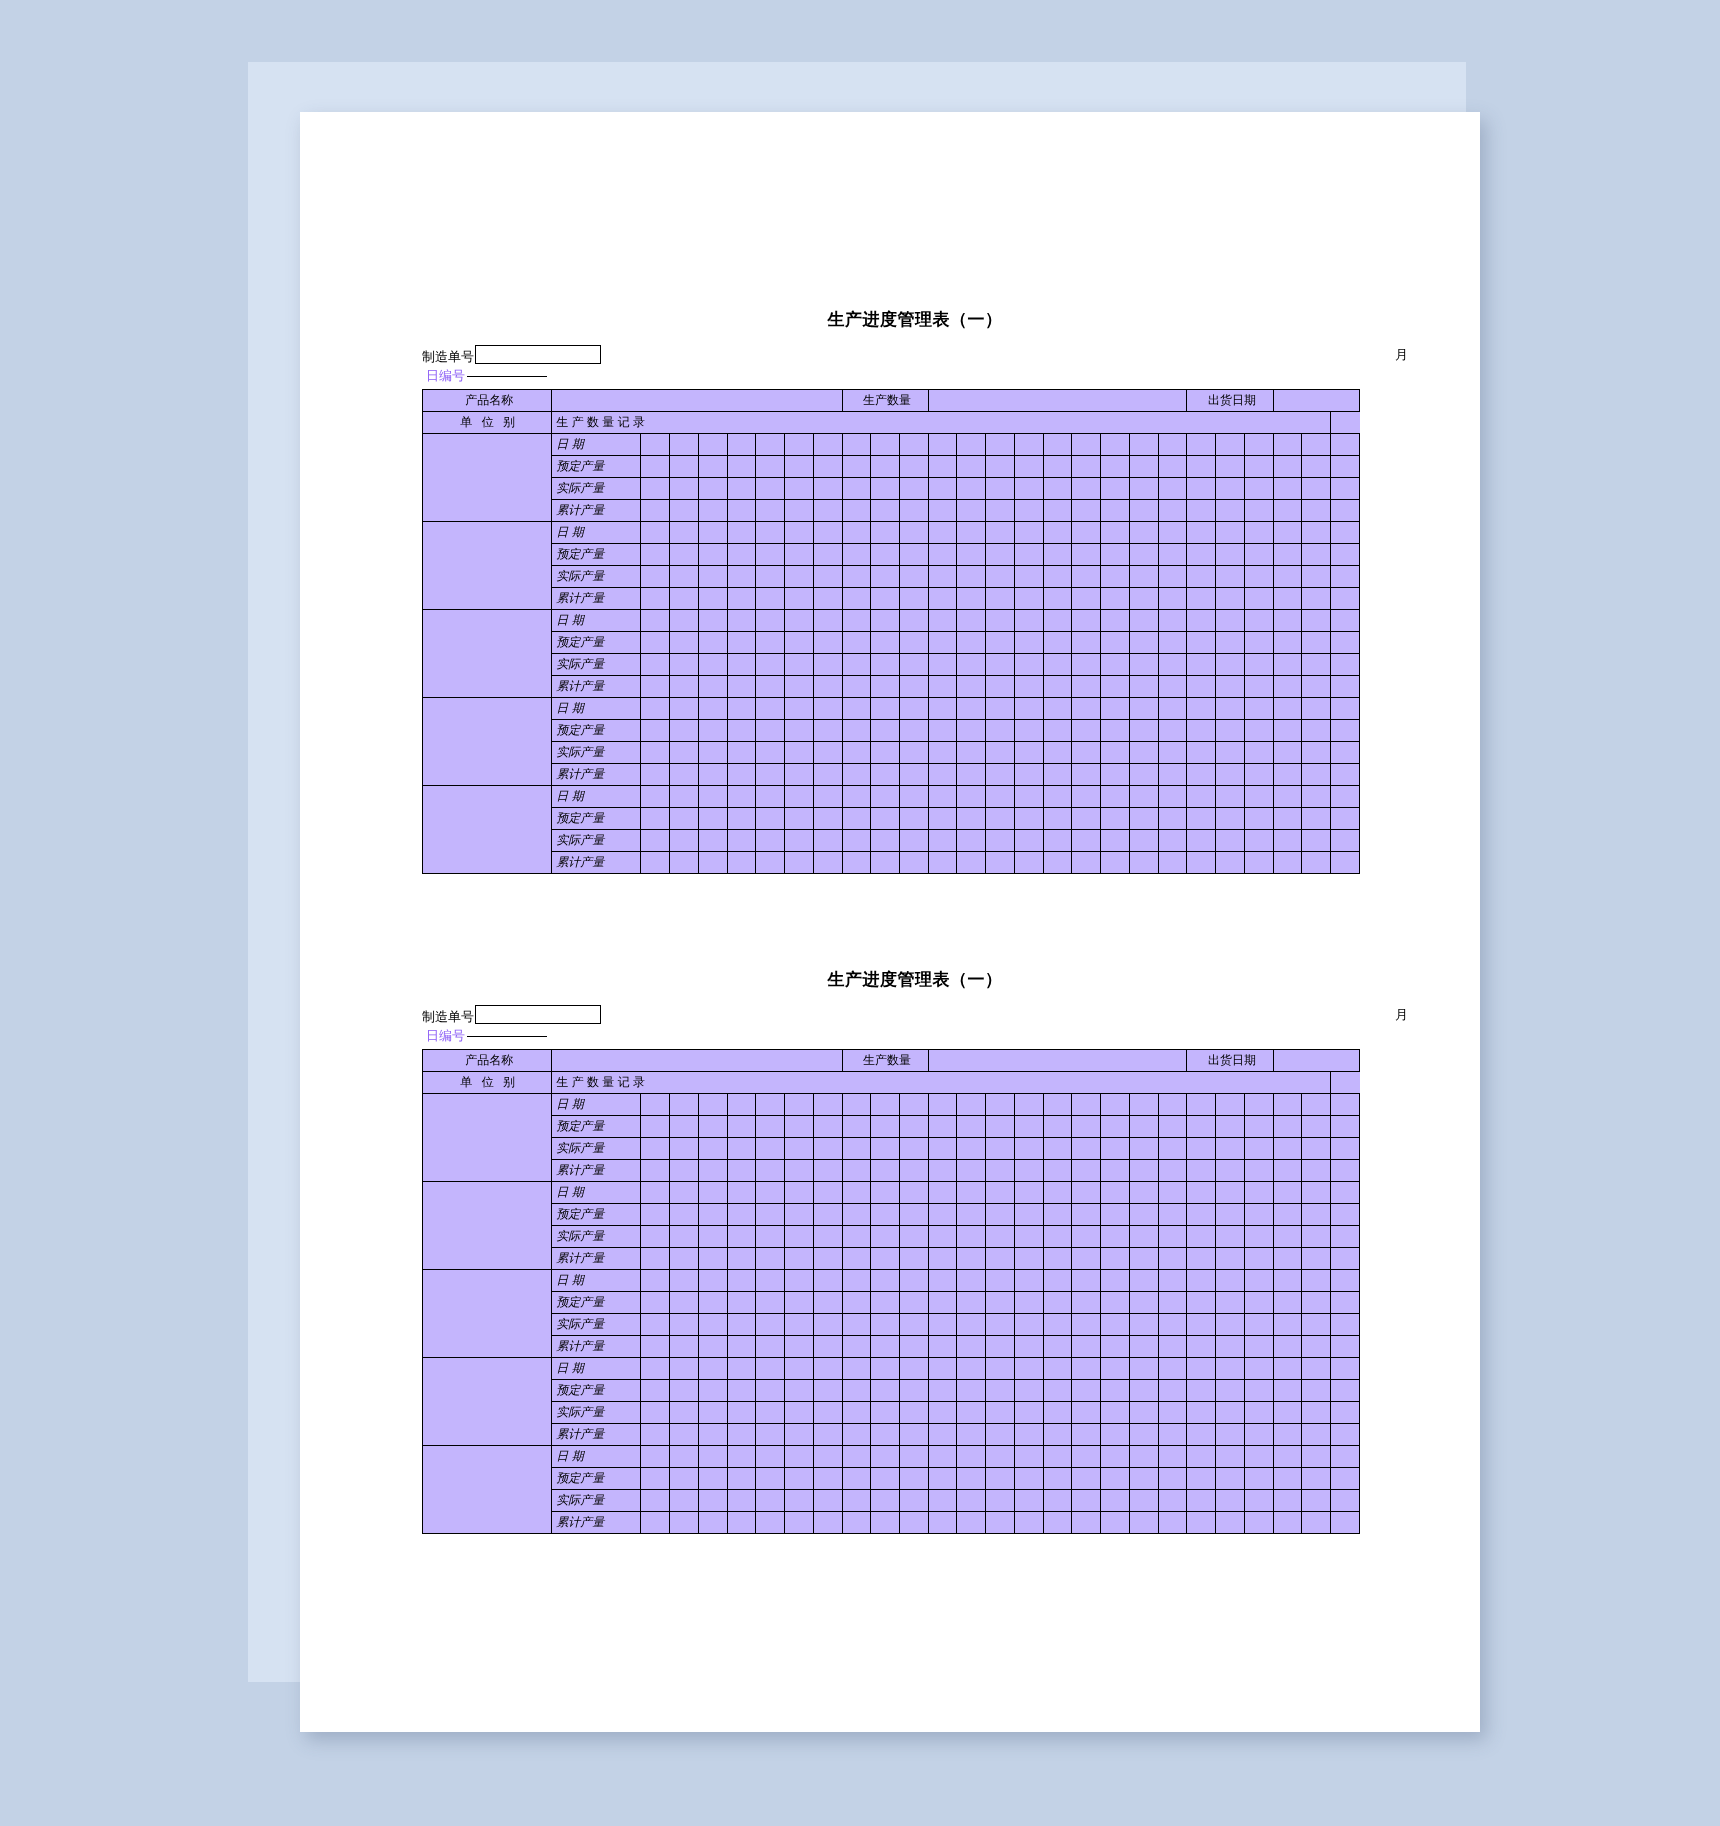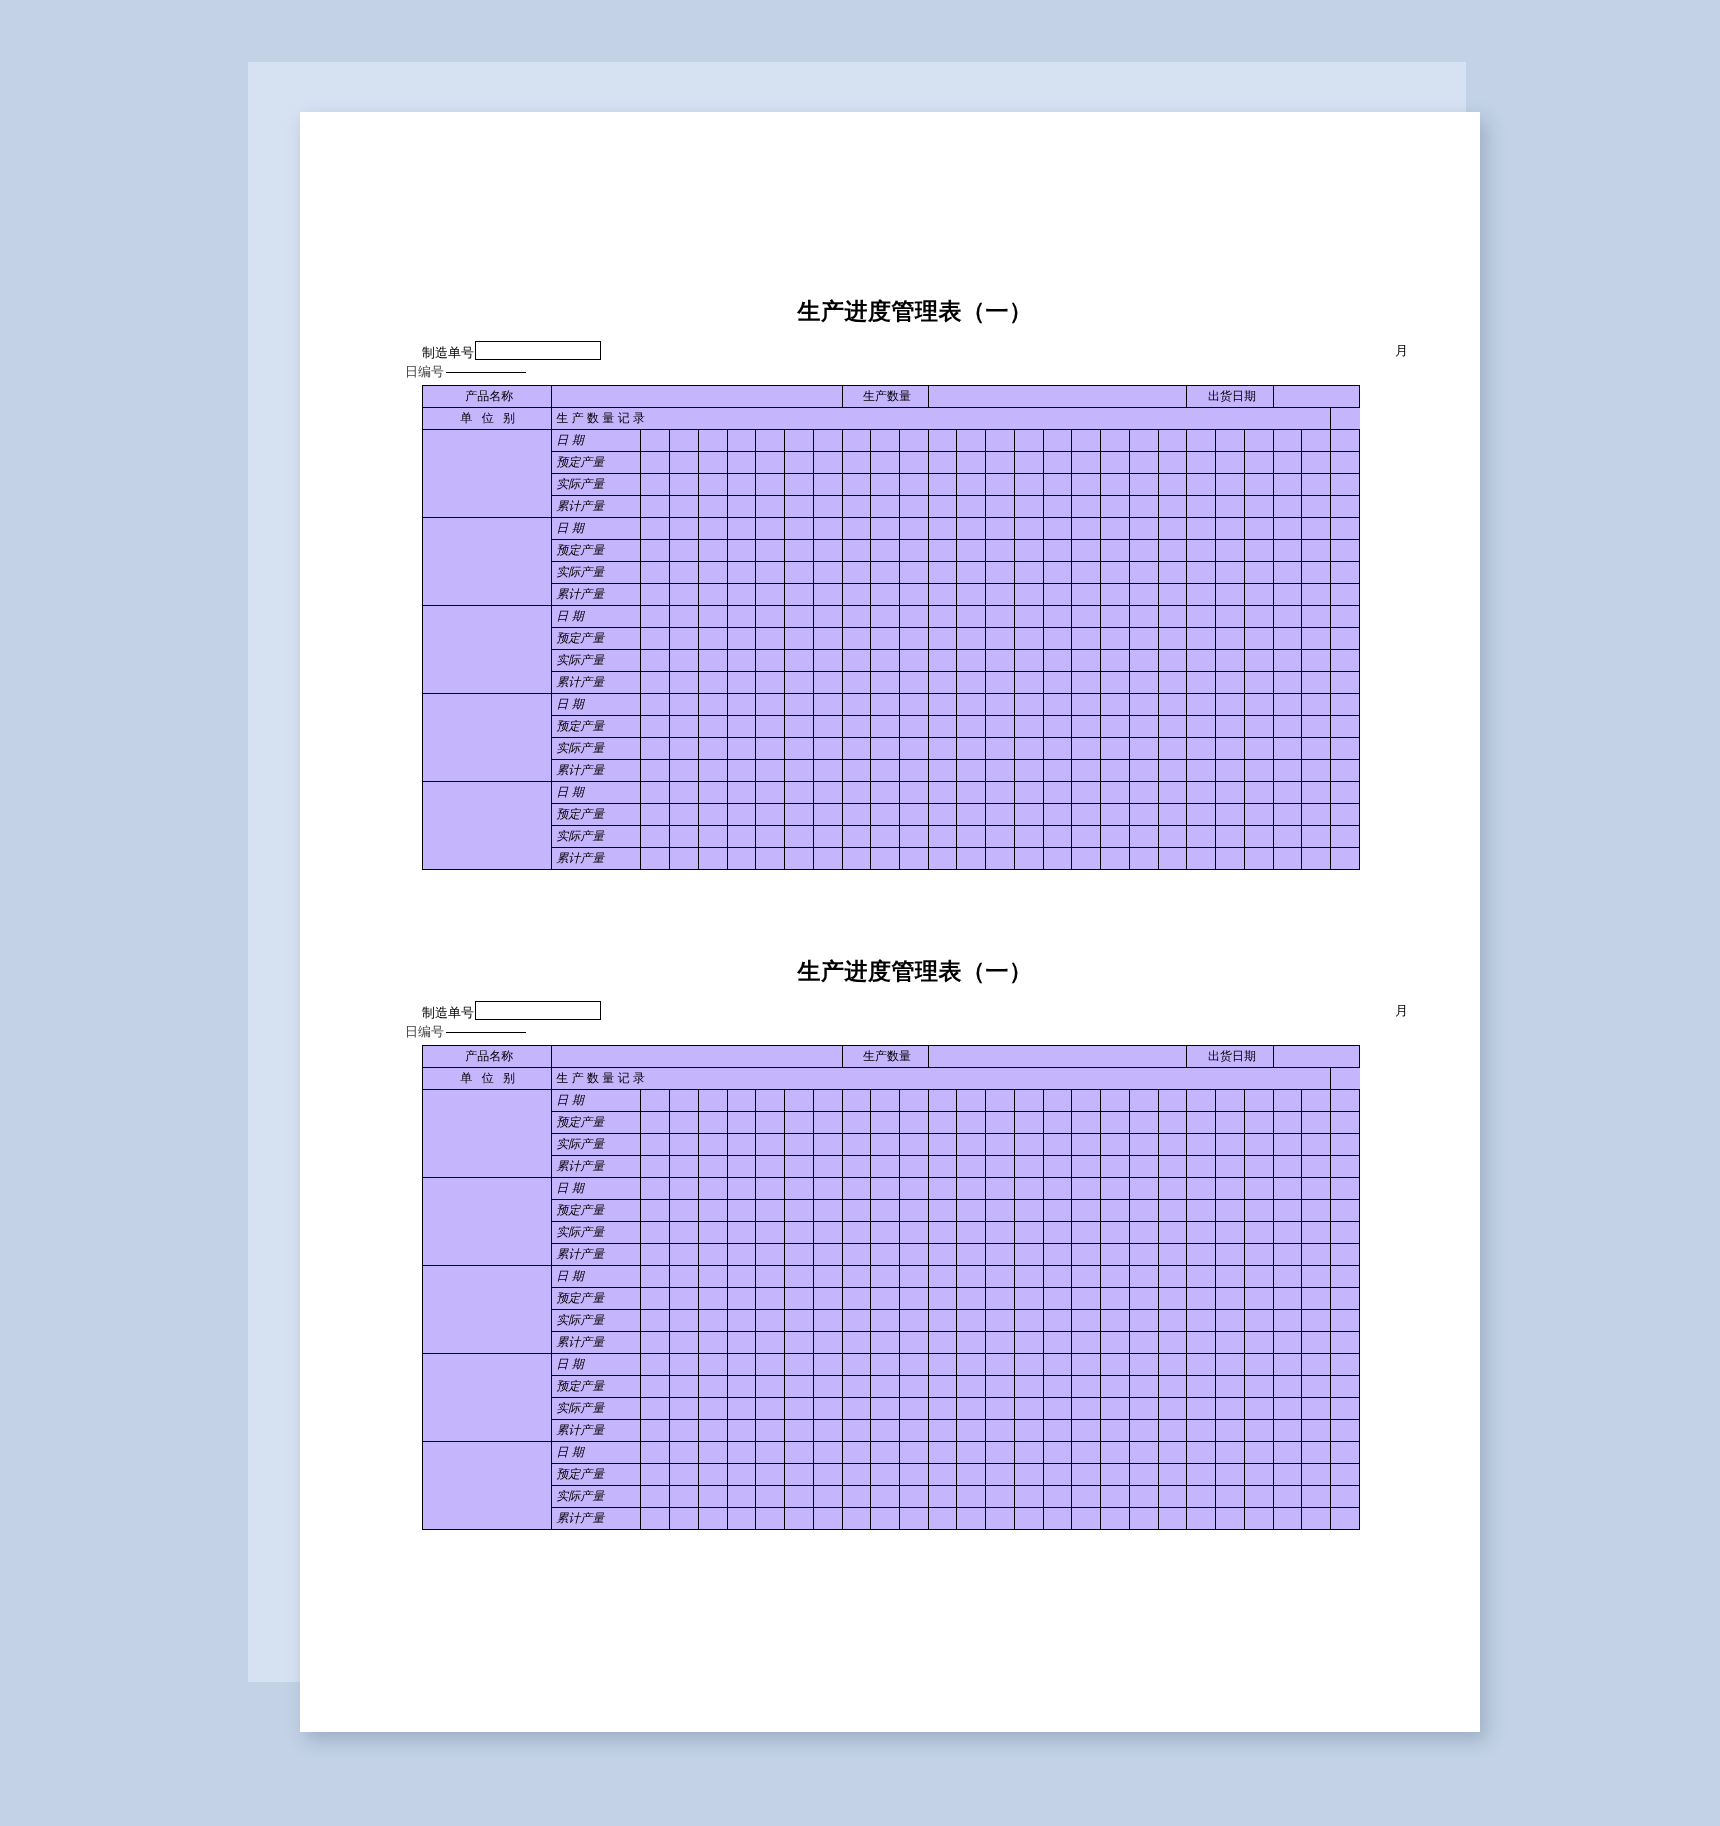--- a/index.html
+++ b/index.html
@@ -38,25 +38,25 @@
   .page {
     position: absolute;
     left: 0;
     width: 1180px;
   }
   #page-1 { top: 180px; }
   #page-2 { top: 840px; }
 
   .doc-title {
     text-align: center;
-    font-size: 23px;
+    font-size: 17px;
     font-weight: bold;
     color: #000;
     letter-spacing: 0.5px;
-    margin: 4px 0 14px 0;
+    margin: 16px 0 14px 0;
     padding-left: 50px;
   }
 
   .meta-row {
     position: relative;
     height: 44px;
   }
   .order-line {
     position: absolute;
     left: 122px;
@@ -68,24 +68,24 @@
   .order-box {
     display: inline-block;
     width: 124px;
     height: 17px;
     border: 1.4px solid #000;
     vertical-align: -3px;
     margin-left: 1px;
   }
   .daynum-line {
     position: absolute;
-    left: 105px;
+    left: 126px;
     top: 22px;
     font-size: 13px;
-    color: #404040;
+    color: #8b5cf6;
     white-space: nowrap;
   }
   .daynum-rule {
     display: inline-block;
     width: 80px;
     border-bottom: 1px solid #000;
     vertical-align: 3px;
     margin-left: 2px;
   }
   .month-label {

